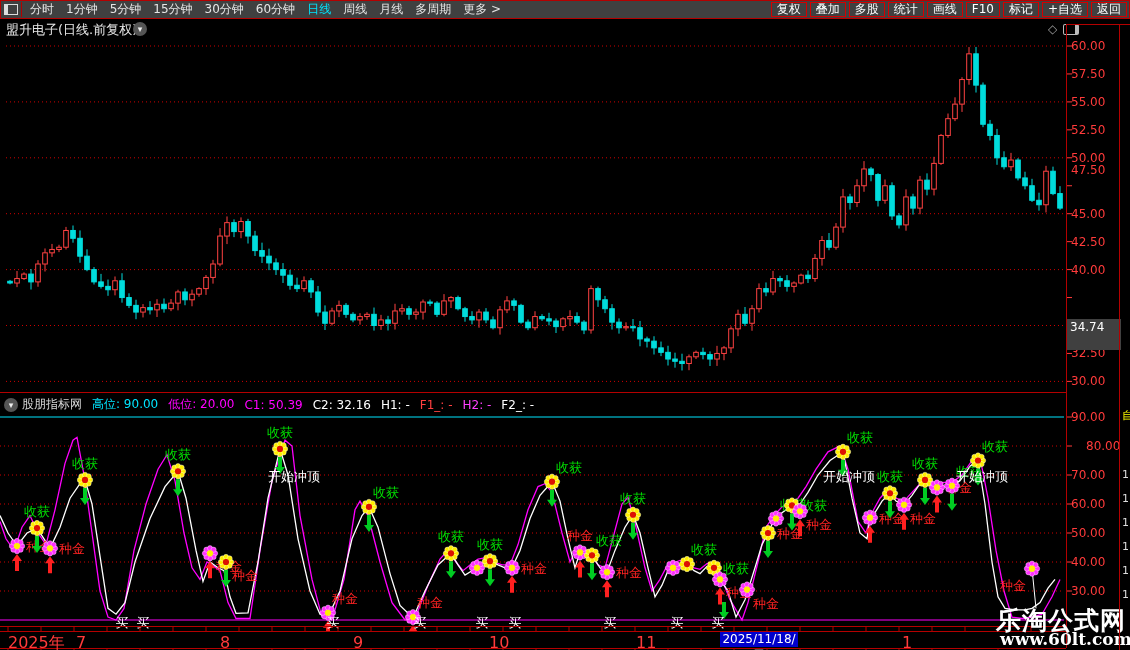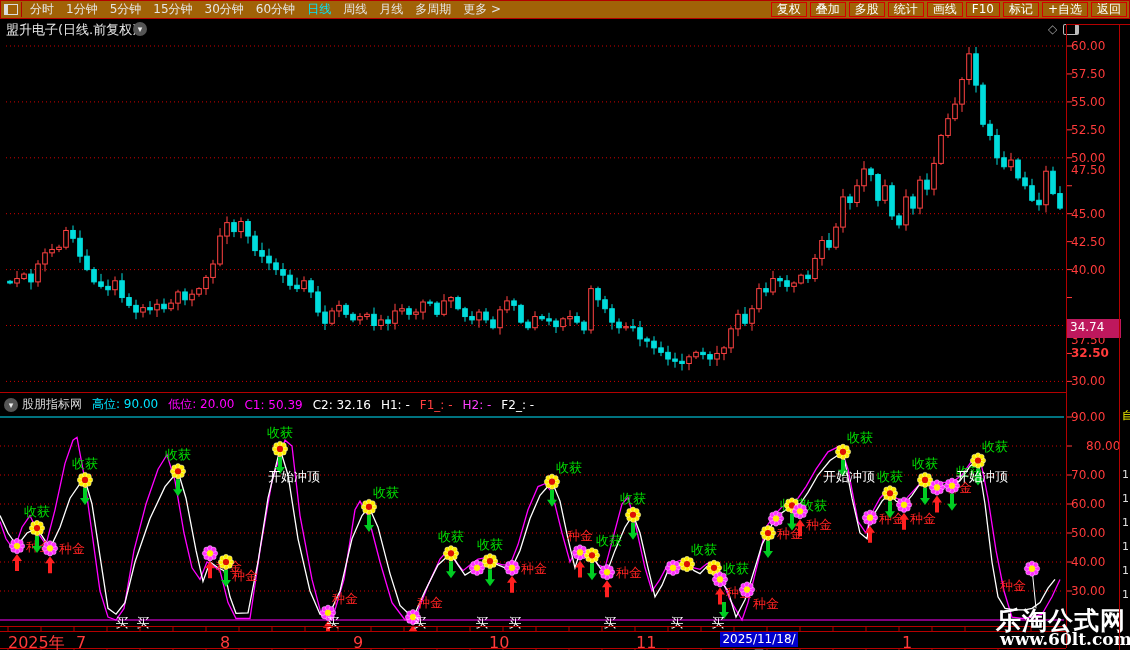--- a/index.html
+++ b/index.html
@@ -1,37 +1,37 @@
 <!DOCTYPE html>
 <html><head>
 <meta charset="utf-8">
 <style>
   html,body{margin:0;padding:0;background:#000;}
   #app{position:relative;width:1130px;height:650px;background:#000;overflow:hidden;
        font-family:"DejaVu Sans","Liberation Sans",sans-serif;}
   .abs{position:absolute;}
   
-  #toolbar{left:0;top:0;width:1128px;height:17px;border:1px solid #b40000;background:#a16207;
+  #toolbar{left:0;top:0;width:1128px;height:17px;border:1px solid #b40000;background:#404040;
            display:flex;align-items:center;justify-content:flex-end;}
   #tb-win{width:20px;height:15px;border-right:1px solid #b40000;display:flex;align-items:center;justify-content:center;}
   #tb-win .glyph{width:9px;height:9px;border:1px solid #ddd;border-left-width:4px;}
   #toolbar-left{display:flex;gap:12px;padding-left:8px;flex:1;}
   .menu-item{color:#e6e6e6;font-size:12px;line-height:15px;white-space:nowrap;cursor:default;}
   .menu-item.active{color:#00e5ff;}
   #toolbar-right{display:flex;gap:3px;padding-right:2px;}
   .tb-btn{border:1px solid #d40000;color:#fff;font-size:12px;line-height:13px;padding:0 5px;white-space:nowrap;}
   
   #title-row{left:0;top:19px;width:1130px;height:20px;}
   #stock-title{position:absolute;left:6px;top:2px;color:#e8e8e8;font-size:13px;}
   .circle-icon{position:absolute;width:14px;height:14px;border-radius:50%;background:#555;color:#eee;
                font-size:9px;line-height:14px;text-align:center;}
   
   .pal{position:absolute;color:#ff3b3b;font-size:12px;left:1071px;width:48px;}
   .ial{position:absolute;color:#ff3b3b;font-size:12px;left:1071px;width:48px;}
-  #price-badge{left:1067px;width:51px;height:19px;background:#be185d;color:#fff;font-size:12px;
+  #price-badge{left:1067px;width:51px;height:31px;background:#404040;color:#fff;font-size:12px;
                line-height:17px;padding-left:3px;}
   
   .hline{position:absolute;height:0;border-top:1px solid #b40000;}
   .vline{position:absolute;width:0;border-left:1px solid #b40000;}
   
   #ind-header{left:0;top:395px;width:1060px;height:19px;display:flex;align-items:center;gap:10px;padding-left:22px;}
   .seg{font-size:12px;white-space:nowrap;}
   
   #date-row{left:0;top:632px;width:1066px;height:16px;background:#000;}
   .dlabel{position:absolute;color:#ff3b3b;font-size:16px;top:1px;text-align:center;}
@@ -936,21 +936,21 @@
       <div class="pal abs" style="top: 66.95px;">57.50</div>
       <div class="pal abs" style="top: 94.9px;">55.00</div>
       <div class="pal abs" style="top: 122.85px;">52.50</div>
       <div class="pal abs" style="top: 150.8px;">50.00</div>
       <div class="pal abs" style="top: 163px;">47.50</div>
       <div class="pal abs" style="top: 206.7px;">45.00</div>
       <div class="pal abs" style="top: 234.65px;">42.50</div>
       <div class="pal abs" style="top: 262.6px;">40.00</div>
       <div class="pal abs" style="top: 290.55px; margin-top: 42px;">37.50</div>
       <div class="pal abs" style="top: 318.5px;">35.00</div>
-      <div class="pal abs" style="top: 346.45px; font-weight: bold;">32.50</div>
+      <div class="pal abs" style="top: 346.45px;">32.50</div>
       <div class="pal abs" style="top: 374.4px;">30.00</div>
     </div>
   <div id="price-badge" class="abs" style="top: 319.407px;">34.74</div>
 
   <div class="hline" style="left:0;top:392px;width:1066px;"></div>
   <div class="vline" style="left:1066px;top:24px;height:624px;"></div>
   <div class="hline" style="left:1066px;top:24px;width:64px;"></div>
   <div class="hline" style="left:0;top:626px;width:1066px;"></div>
   <div class="hline" style="left:0;top:631px;width:1066px;"></div>
   <div class="hline" style="left:0;top:648px;width:1066px;"></div>

